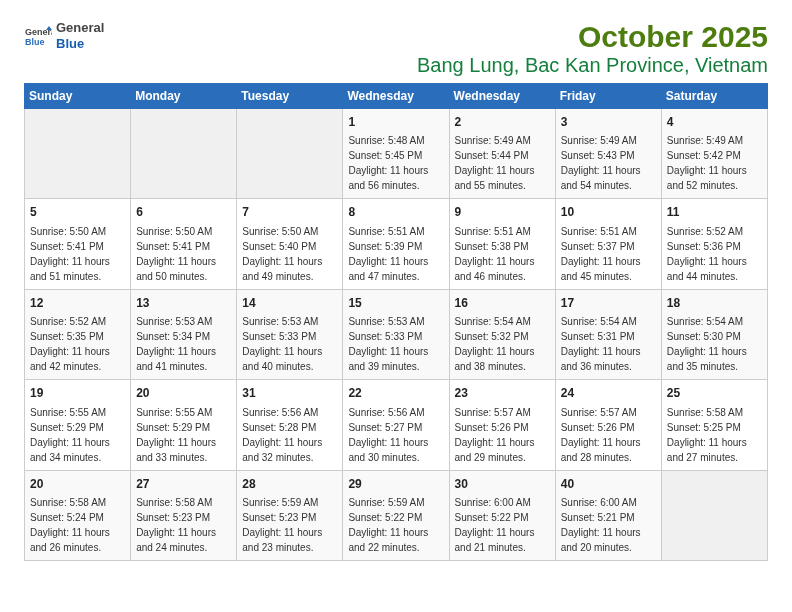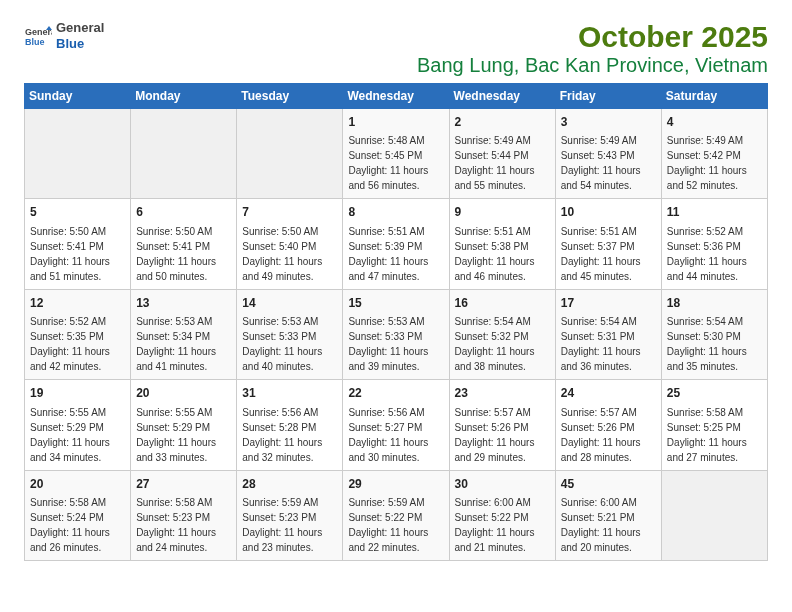--- a/index.html
+++ b/index.html
@@ -309,21 +309,21 @@
 Sunset: 5:22 PM
 Daylight: 11 hours and 22 minutes.</div>
         </td>
         <td>
           <span class="day-number">30</span>
           <div class="day-info" style="white-space: pre-line;">Sunrise: 6:00 AM
 Sunset: 5:22 PM
 Daylight: 11 hours and 21 minutes.</div>
         </td>
         <td>
-          <span class="day-number">45</span>
+          <span class="day-number">40</span>
           <div class="day-info" style="white-space: pre-line;">Sunrise: 6:00 AM
 Sunset: 5:21 PM
 Daylight: 11 hours and 20 minutes.</div>
         </td>
         <td class="empty-cell"></td>
       </tr>
     </tbody>
 </table>
 
 </body></html>

